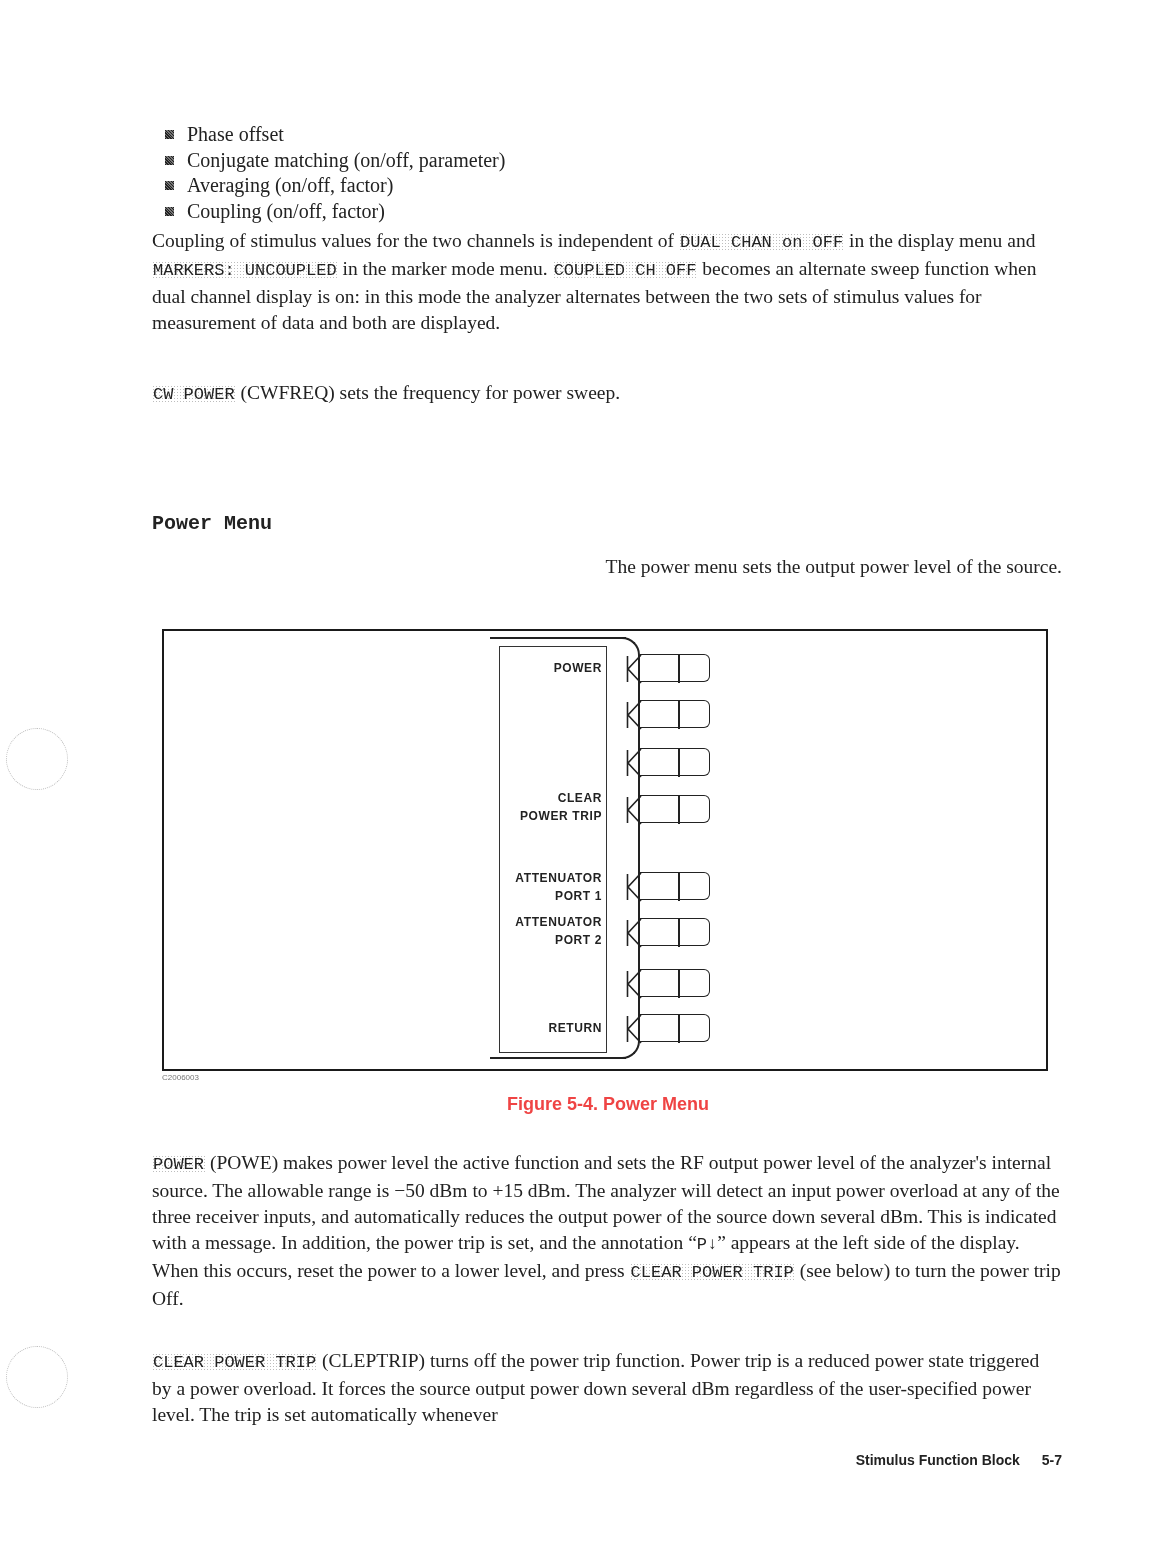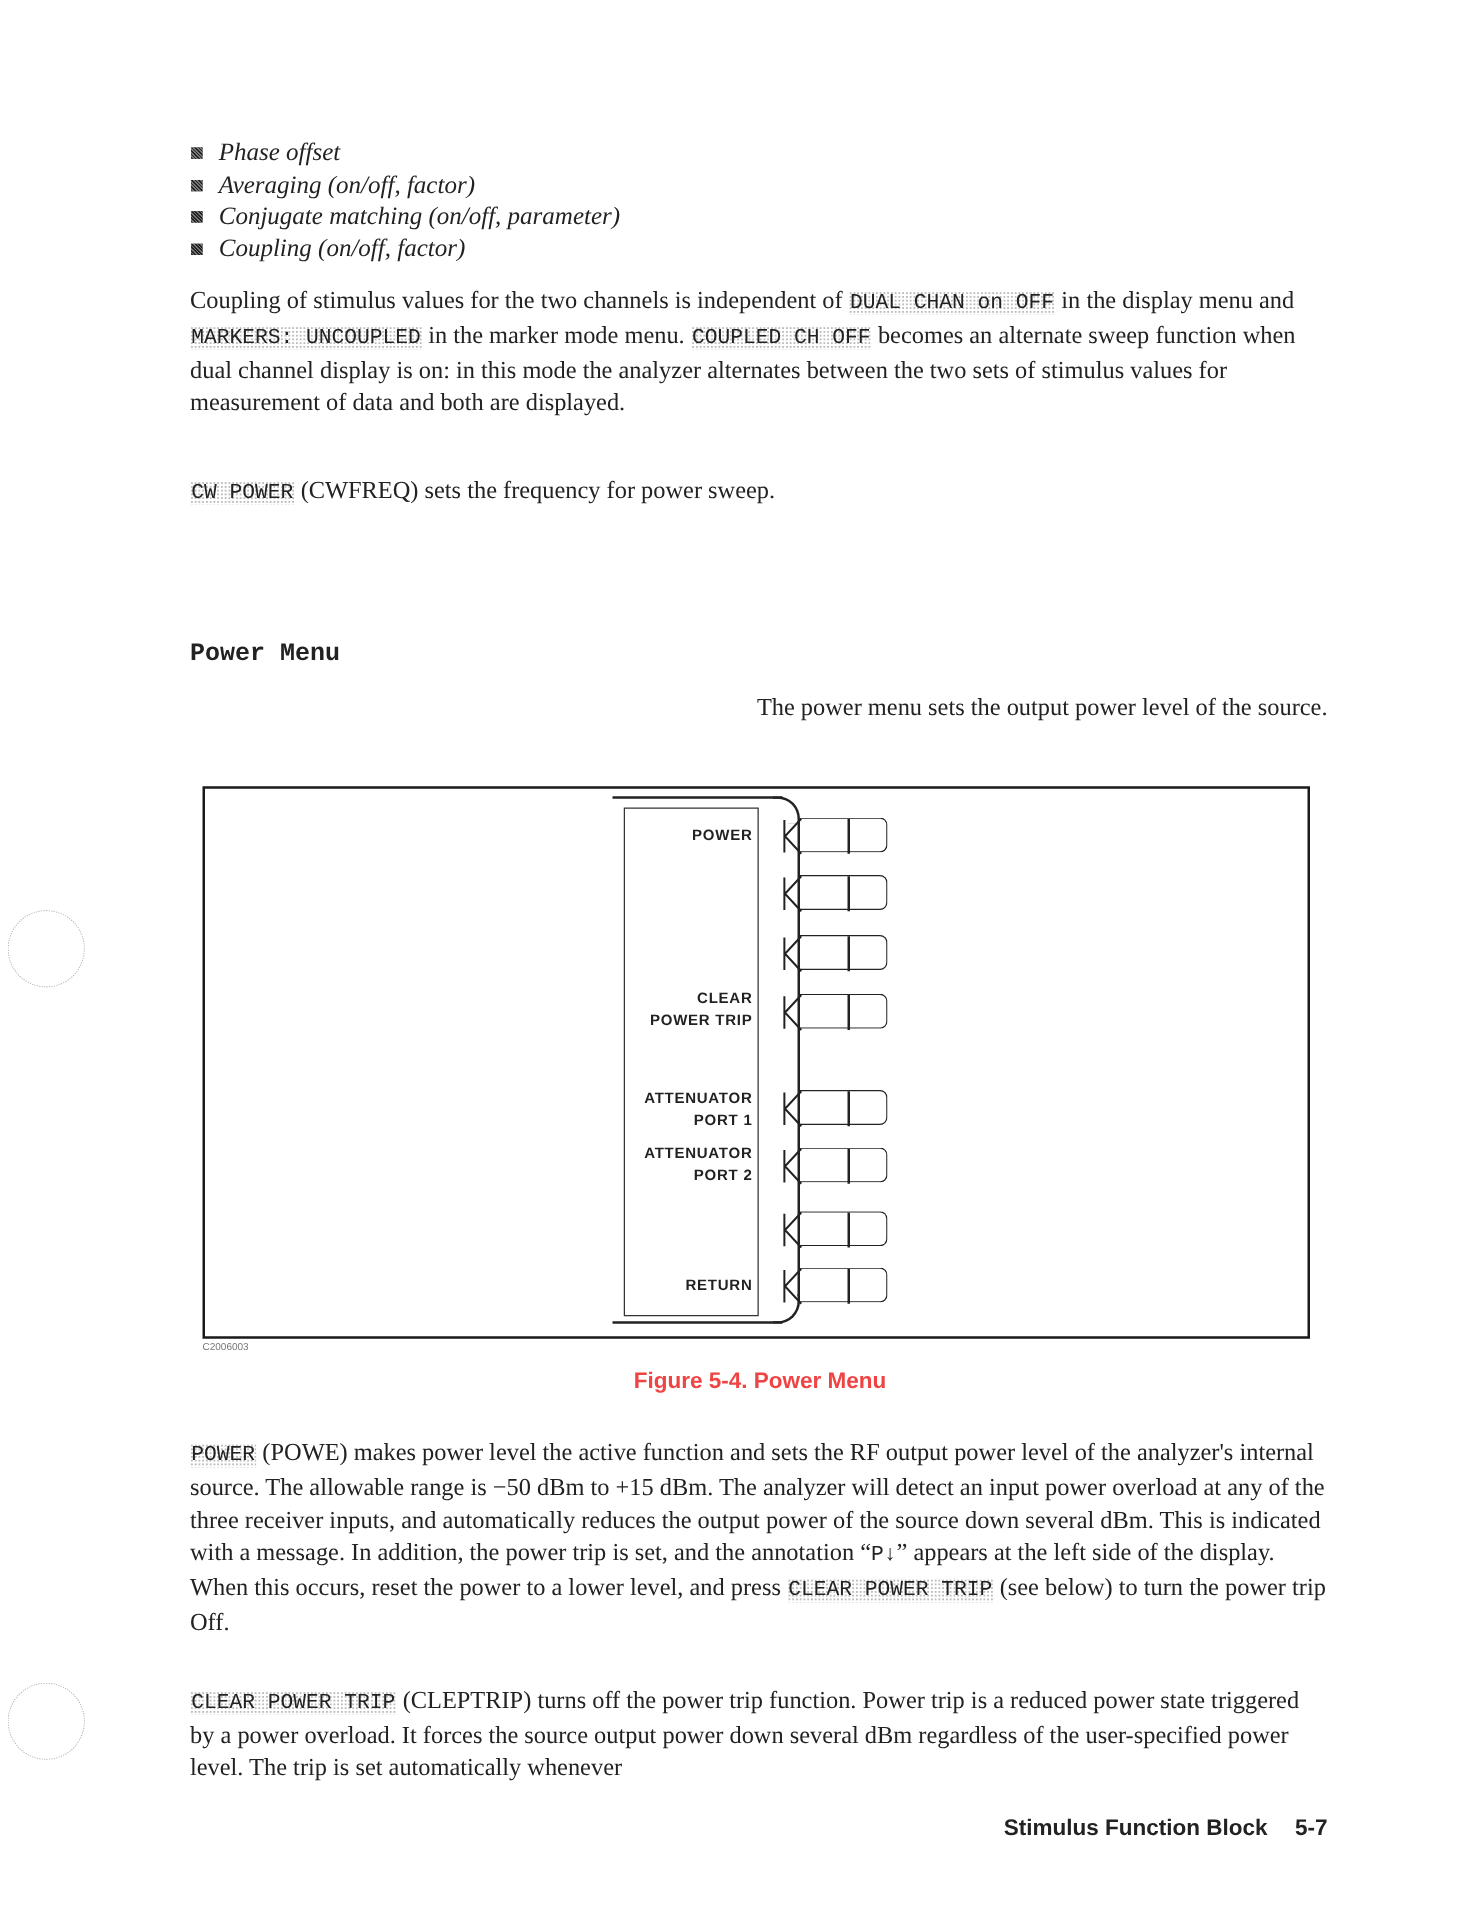--- a/index.html
+++ b/index.html
@@ -1,19 +1,19 @@
 <!DOCTYPE html>
 <html><head>
 <meta charset="utf-8">
 <style>
   html, body { margin: 0; padding: 0; background: #ffffff; }
   body { width: 1176px; height: 1544px; position: relative; overflow: hidden; color: #1a1a1a; }
   .page { position: absolute; left: 0; top: 0; width: 1176px; height: 1544px; }
 
-  .bullets { position: absolute; left: 152px; top: 110px; margin: 0; padding: 0; list-style: none; font-style: italic; }
+  .bullets { position: absolute; left: 152px; top: 110px; margin: 12px; padding: 0; list-style: none; }
   .bullets li { font-family: "Liberation Serif", serif; font-size: 20px; line-height: 25.5px; color: #222; display: flex; align-items: center; }
   .bullet-sq { display: inline-block; width: 9px; height: 9px; background: #333; margin-right: 13px; margin-left: 1px;
                background-image: repeating-linear-gradient(45deg, #222 0 1px, #777 1px 2px); }
 
   .para { position: absolute; left: 152px; width: 910px; font-family: "Liberation Serif", serif; font-size: 19.5px; line-height: 26px; color: #222; margin: 0; }
   .key { font-family: "Liberation Mono", monospace; font-size: 17px; background-image: radial-gradient(#bdbdbd 0.7px, transparent 0.8px); background-size: 3px 3px; padding: 0 1px; }
   .kbd { font-family: "Liberation Mono", monospace; font-size: 17px; }
 
   .heading { position: absolute; left: 152px; top: 512px; font-family: Liberation Mono, monospace; font-weight: bold; font-size: 20px; color: #222; margin: 0; }
 
@@ -28,45 +28,45 @@
   .bezel-bot { position: absolute; left: 490px; top: 1057px; width: 136px; height: 2px; background: #222; }
 
   .screen { position: absolute; left: 499px; top: 646px; width: 108px; height: 407px; border: 1.5px solid #333; box-sizing: border-box; }
   .softkey-label { position: absolute; right: 4px; font-family: "Liberation Sans", sans-serif; font-weight: bold; font-size: 12px; line-height: 18px; letter-spacing: 0.6px; text-align: right; color: #222; white-space: pre-line; }
 
   .hardkey { position: absolute; left: 626px; width: 86px; height: 30px; }
   .hardkey .k-arrow { position: absolute; left: 0; top: 0; width: 16px; height: 30px; }
   .hardkey .k-body { position: absolute; left: 14px; top: 0; width: 70px; height: 28px; border: 1.5px solid #222; border-left: none; border-radius: 0 6px 6px 0; box-sizing: border-box; }
   .hardkey .k-div { position: absolute; left: 38px; top: 0; width: 1.5px; height: 28px; background: #222; }
 
-  .footer { position: absolute; right: 114px; top: 1452px; font-family: "Liberation Sans", sans-serif; font-weight: bold; font-size: 18px; color: #222; }
+  .footer { position: absolute; right: 114px; top: 1452px; font-family: "Liberation Sans", sans-serif; font-weight: bold; font-size: 14px; color: #222; }
   .footer .pg { margin-left: 22px; }
 
   .punch { position: absolute; width: 60px; height: 60px; border-radius: 50%; border: 1px dotted #bbb; }
 </style>
 </head>
 <body>
 
 <div class="page">
 
   <div class="punch" style="left:6px; top:728px;"></div>
   <div class="punch" style="left:6px; top:1346px;"></div>
 
   <ul class="bullets">
     <li>
         <span class="bullet-sq"></span>
         <span>Phase offset</span>
       </li>
     <li>
         <span class="bullet-sq"></span>
-        <span>Averaging (on/off, factor)</span>
+        <span>Conjugate matching (on/off, parameter)</span>
       </li>
     <li>
         <span class="bullet-sq"></span>
-        <span>Conjugate matching (on/off, parameter)</span>
+        <span>Averaging (on/off, factor)</span>
       </li>
     <li>
         <span class="bullet-sq"></span>
         <span>Coupling (on/off, factor)</span>
       </li>
   </ul>
 
   <p class="para" style="top:228px;"><span>Coupling of stimulus values for the two channels is independent of </span><span class="key">DUAL CHAN on OFF</span><span> in the display menu and </span><span class="key">MARKERS: UNCOUPLED</span><span> in the marker mode menu. </span><span class="key">COUPLED CH OFF</span><span> becomes an alternate sweep function when dual channel display is on: in this mode the analyzer alternates between the two sets of stimulus values for measurement of data and both are displayed.</span></p>
 
   <p class="para" style="top:380px;"><span class="key">CW POWER</span><span> (CWFREQ) sets the frequency for power sweep.</span></p>

